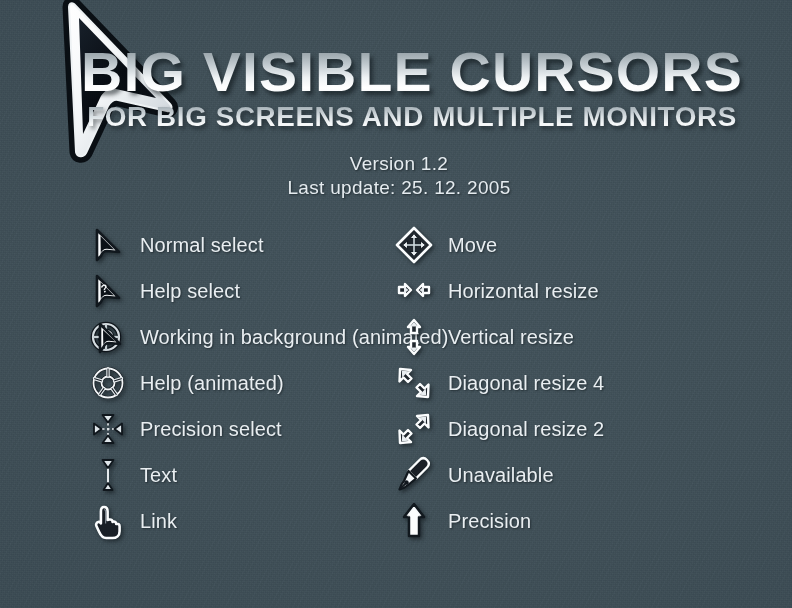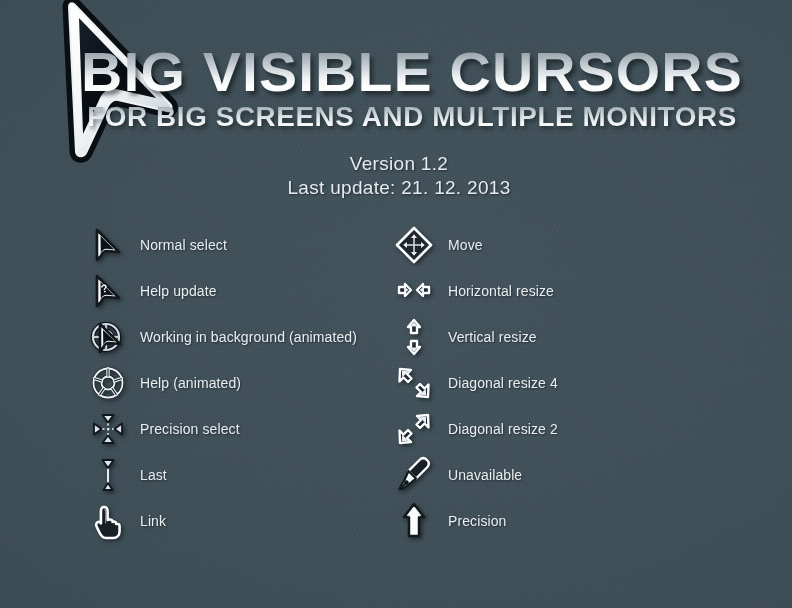--- a/index.html
+++ b/index.html
@@ -159,21 +159,21 @@
     width: 44px;
     min-width: 44px;
     height: 44px;
     display: flex;
     align-items: center;
     justify-content: center;
     filter: drop-shadow(2px 2px 2px rgba(8,13,17,.55));
   }
   .cursor-label {
     font-family: "Liberation Sans", sans-serif;
-    font-size: 14px;
+    font-size: 20px;
     color: #e9eef1;
     text-shadow: 1px 1px 2px rgba(8,14,18,.5);
     white-space: nowrap;
     padding-left: 10px;
     letter-spacing: .1px;
   }
   #col-right .cursor-label { padding-left: 12px; }
 </style>
 </head>
 <body>
@@ -207,21 +207,21 @@
     </svg>
   </div>
 
   <div id="title-block">
     <div id="main-title">BIG VISIBLE CURSORS</div>
     <div id="sub-title">FOR BIG SCREENS AND MULTIPLE MONITORS</div>
   </div>
 
   <div id="version-block">
     <div class="version-line">Version 1.2</div>
-    <div class="version-line">Last update: 21. 12. 2013</div>
+    <div class="version-line">Last update: 25. 12. 2005</div>
   </div>
 </div>
 
 <div id="cursor-grid">
 
   <div class="column" id="col-left">
 
     <div class="cursor-row">
       <span class="cursor-icon">
         <svg width="34" height="38" viewBox="0 0 34 38">
@@ -233,21 +233,21 @@
     </div>
 
     <div class="cursor-row">
       <span class="cursor-icon">
         <svg width="34" height="38" viewBox="0 0 34 38">
           <path d="M6 4 L28 26 L16 25 C13 25 11 27 10 30 L6 34 Z" fill="#fbfdfe" stroke="#11181e" stroke-width="2.6" stroke-linejoin="round"></path>
           <path d="M9.5 10 L23 23.5 L16 22.8 C13 22.6 11 24.5 9.8 27 Z" fill="#0c1218"></path>
           <text x="11" y="21" font-family="Liberation Sans, sans-serif" font-size="11" font-weight="bold" fill="#f4f7f9" transform="rotate(-14 11 21)">?</text>
         </svg>
       </span>
-      <span class="cursor-label">Help update</span>
+      <span class="cursor-label">Help select</span>
     </div>
 
     <div class="cursor-row">
       <span class="cursor-icon">
         <svg width="40" height="40" viewBox="0 0 40 40">
           <g opacity=".95">
             <circle cx="18" cy="20" r="13" fill="none" stroke="#0e141a" stroke-width="4.6"></circle>
             <circle cx="18" cy="20" r="13" fill="none" stroke="#dfe6ea" stroke-width="2.2"></circle>
             <circle cx="18" cy="20" r="6.5" fill="none" stroke="#0e141a" stroke-width="3.6"></circle>
             <circle cx="18" cy="20" r="6.5" fill="none" stroke="#dfe6ea" stroke-width="1.6"></circle>
@@ -314,21 +314,21 @@
     <div class="cursor-row">
       <span class="cursor-icon">
         <svg width="30" height="40" viewBox="0 0 30 40">
           <line x1="15" y1="10" x2="15" y2="31" stroke="#e6ebee" stroke-width="2"></line>
           <g fill="#dfe6ea" stroke="#10171d" stroke-width="1.8" stroke-linejoin="round">
             <path d="M9.5 5 L20.5 5 L15 13 Z"></path>
             <path d="M10.5 35 L19.5 35 L15 28 Z"></path>
           </g>
         </svg>
       </span>
-      <span class="cursor-label">Last</span>
+      <span class="cursor-label">Text</span>
     </div>
 
     <div class="cursor-row">
       <span class="cursor-icon">
         <svg width="34" height="40" viewBox="0 0 34 40">
           <path d="M13 6 C15.6 6 16.6 8 16.6 10.6 L16.6 19 L18.4 18.6 C20.4 18.2 21.6 19.4 21.6 21
                    L22 20.6 C24 20.2 25.2 21.4 25.2 23 L25.6 22.8 C27.4 22.6 28.6 23.6 28.6 25.4
                    L28.6 30.2 C28.6 34.4 25.6 37 21.4 37 L15.2 37 C11.6 37 9.8 34.6 8.2 31
                    L5.4 25 C4.6 23.2 5.6 21.4 7.2 21 C8.4 20.7 9.4 21.3 9.9 22.3 L9.9 10.6
                    C9.9 8 10.6 6 13 6 Z" fill="#191f26" stroke="#fbfdfe" stroke-width="2.6" stroke-linejoin="round"></path>

